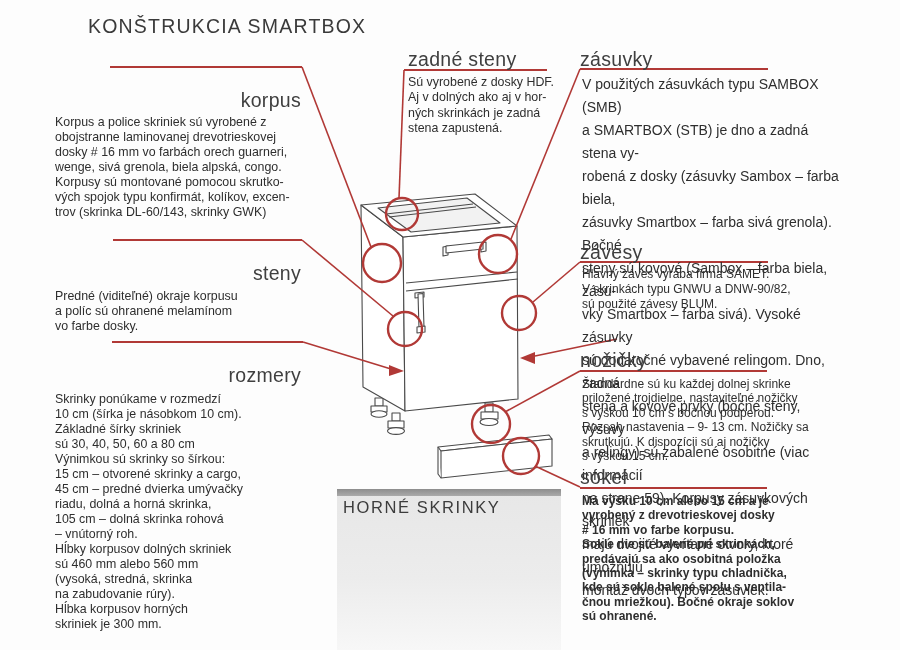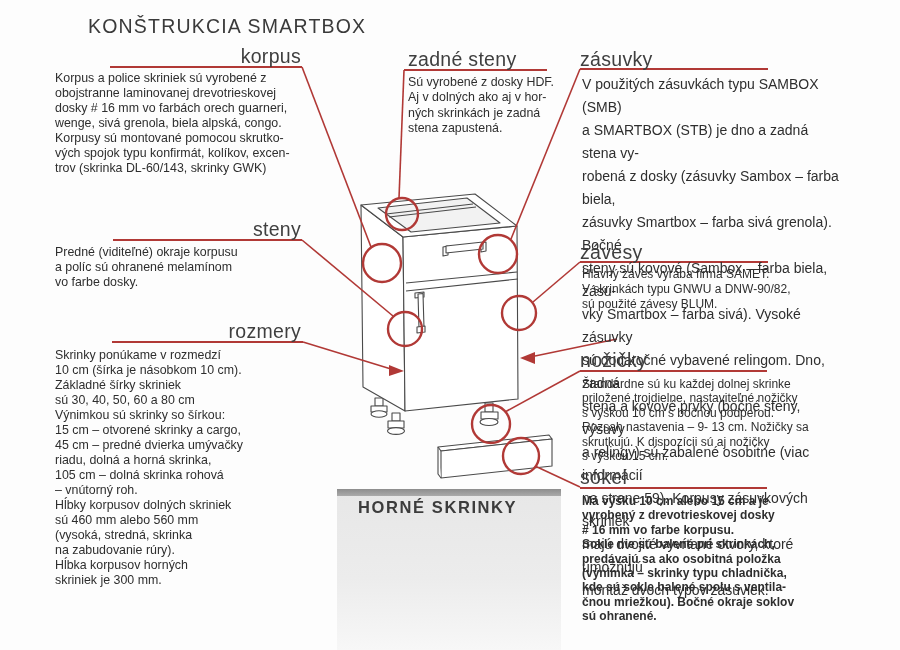--- a/index.html
+++ b/index.html
@@ -16,33 +16,33 @@
   }
   .t{
     font-size:12.4px;line-height:15px;white-space:pre-line;
   }
   .t.right{text-align:left;}
   .t.small{font-size:14px;line-height:23px;}
   #page-title{
     left:88px;top:15px;font-size:19.5px;letter-spacing:1.2px;color:#3a3a3a;
   }
   
-  .leftcol{left:55px;width:246px;text-align:right;}
+  .leftcol{left:55px;width:246px;text-align:right;margin-top:44px;}
   
   #horne-panel{
     left:337px;top:489px;width:224px;height:161px;
     background:linear-gradient(180deg,#e7e7e7 0%,#ececec 55%,#f7f7f7 100%);
   }
   #horne-bar{
     position:absolute;left:0;top:0;width:100%;height:7px;
     background:linear-gradient(180deg,#8d8d8d,#aaaaaa);
   }
   #horne-title{
-    position:absolute;left:21px;top:9px;font-size:16.5px;color:#3c3c3c;
-    letter-spacing:1.6px;font-weight:700;white-space:nowrap;
+    position:absolute;left:6px;top:9px;font-size:16.5px;color:#3c3c3c;
+    letter-spacing:1.6px;font-weight:400;white-space:nowrap;
   }
   #horne-body{
     position:absolute;left:11px;top:33px;width:205px;
     font-size:12px;line-height:15px;white-space:pre-line;
   }
   svg{position:absolute;left:0;top:0;}
 </style>
 </head>
 <body>
 

